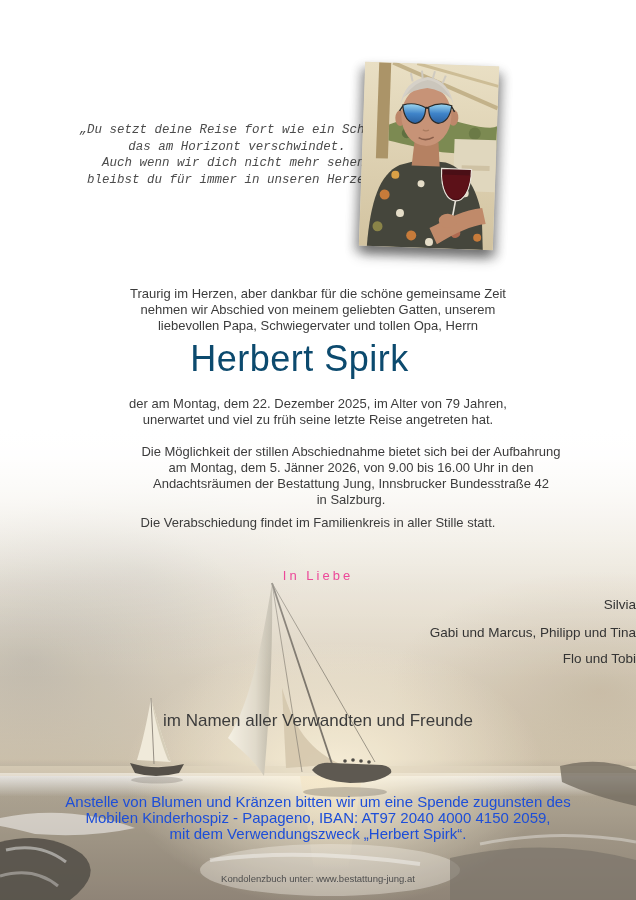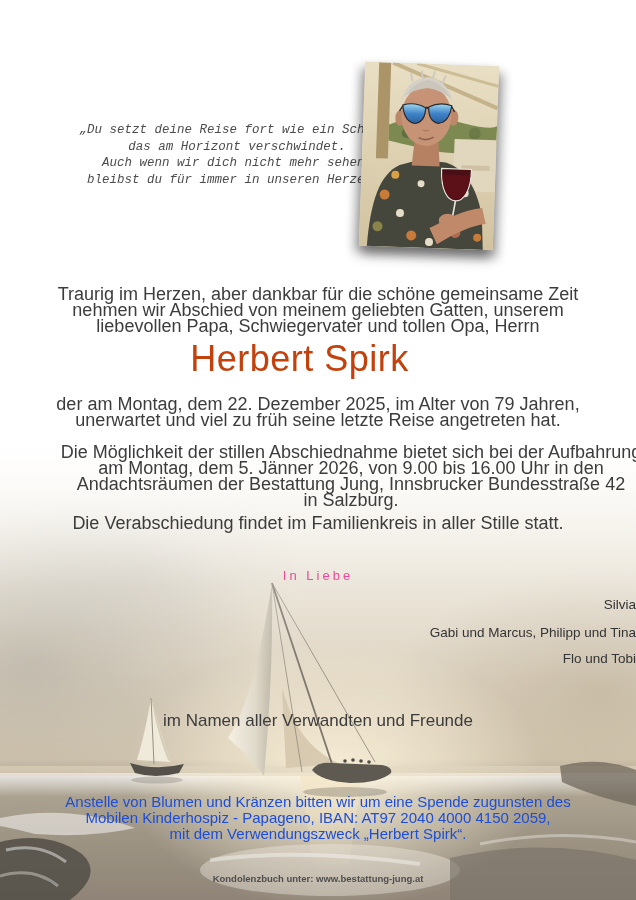--- a/index.html
+++ b/index.html
@@ -26,35 +26,35 @@
 
   
   .photo{position:absolute;left:362px;top:64px;width:134px;height:184px;z-index:2;
     transform:rotate(2deg);background:#e4dac0;
     box-shadow:0 8px 13px rgba(30,30,30,.42),-5px 6px 10px rgba(30,30,30,.22),
                5px 7px 10px rgba(30,30,30,.22);overflow:hidden;}
   .photo svg{display:block;width:100%;height:100%;}
 
   
   .tx{position:absolute;left:0;width:636px;text-align:center;z-index:2;
-      white-space:pre-line;font-size:18px;line-height:16px;color:#3c3c3c;}
+      white-space:pre-line;font-size:13px;line-height:16px;color:#3c3c3c;}
   .quote{position:absolute;left:37px;top:122px;width:400px;text-align:center;z-index:2;
       white-space:pre-line;font-style:italic;font-size:12.5px;line-height:16.5px;color:#4c4c4c;font-family:Liberation Mono, monospace;}
   .intro{top:286px;}
   .name{position:absolute;left:0;top:338px;width:599px;text-align:center;z-index:2;
-        margin:0;font-size:36px;font-weight:400;letter-spacing:.5px;color:#c2410c;}
+        margin:0;font-size:36px;font-weight:400;letter-spacing:.5px;color:#0c4a6e;}
   .death{top:396px;}
   .viewing{top:444px;padding-left:33px;}
   .farewell{top:515px;}
   .inliebe{top:568px;font-size:13px;letter-spacing:3px;color:#ec4899;}
   .fam{font-size:13.5px;color:#343434;text-align:right;}
   .fam1{top:597px;} .fam2{top:625px;} .fam3{top:651px;}
   .famclose{top:713px;font-size:17px;}
   .donation{top:794px;font-size:15px;color:#1d4ed8;}
-  .footer{top:871px;font-size:9.5px;color:#4e4e4e;font-weight:bold;}
+  .footer{top:871px;font-size:9.5px;color:#4e4e4e;}
 </style>
 </head>
 <body>
 
 <div class="page">
 
   <div class="bg">
     <div class="bg-sky"></div>
     <svg class="bg-svg" viewBox="0 0 636 470" preserveAspectRatio="none">
       <defs>

